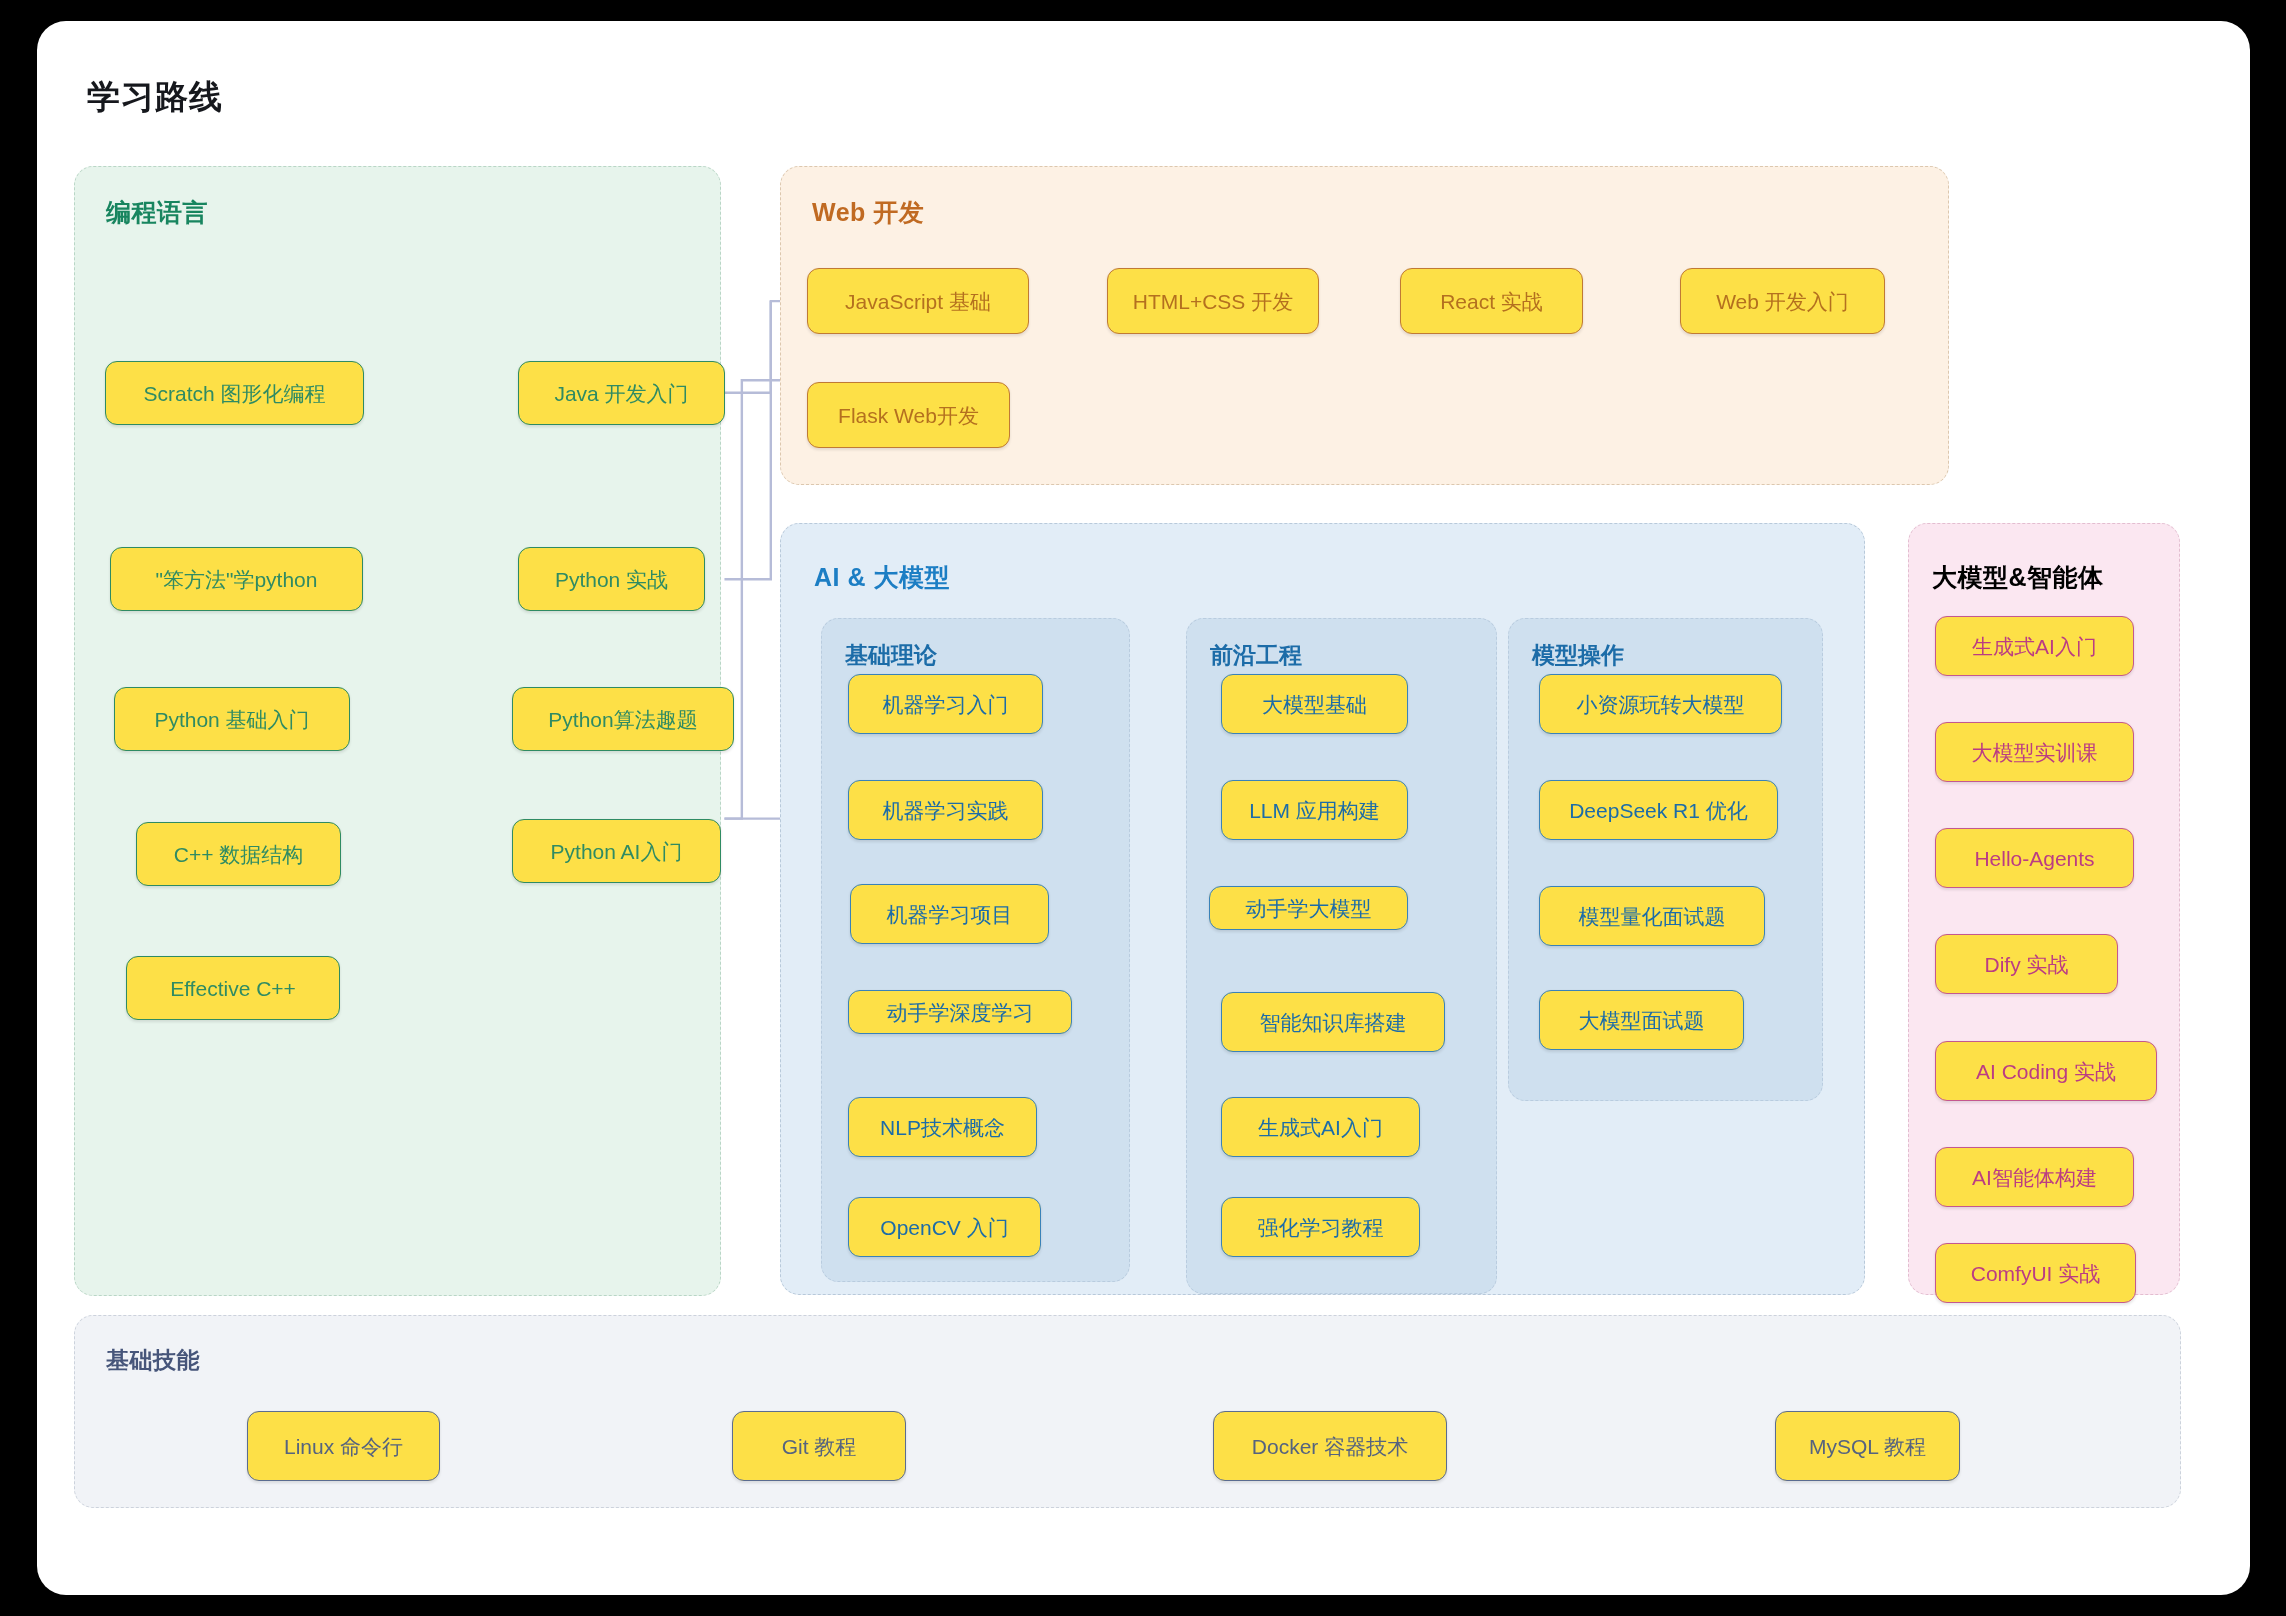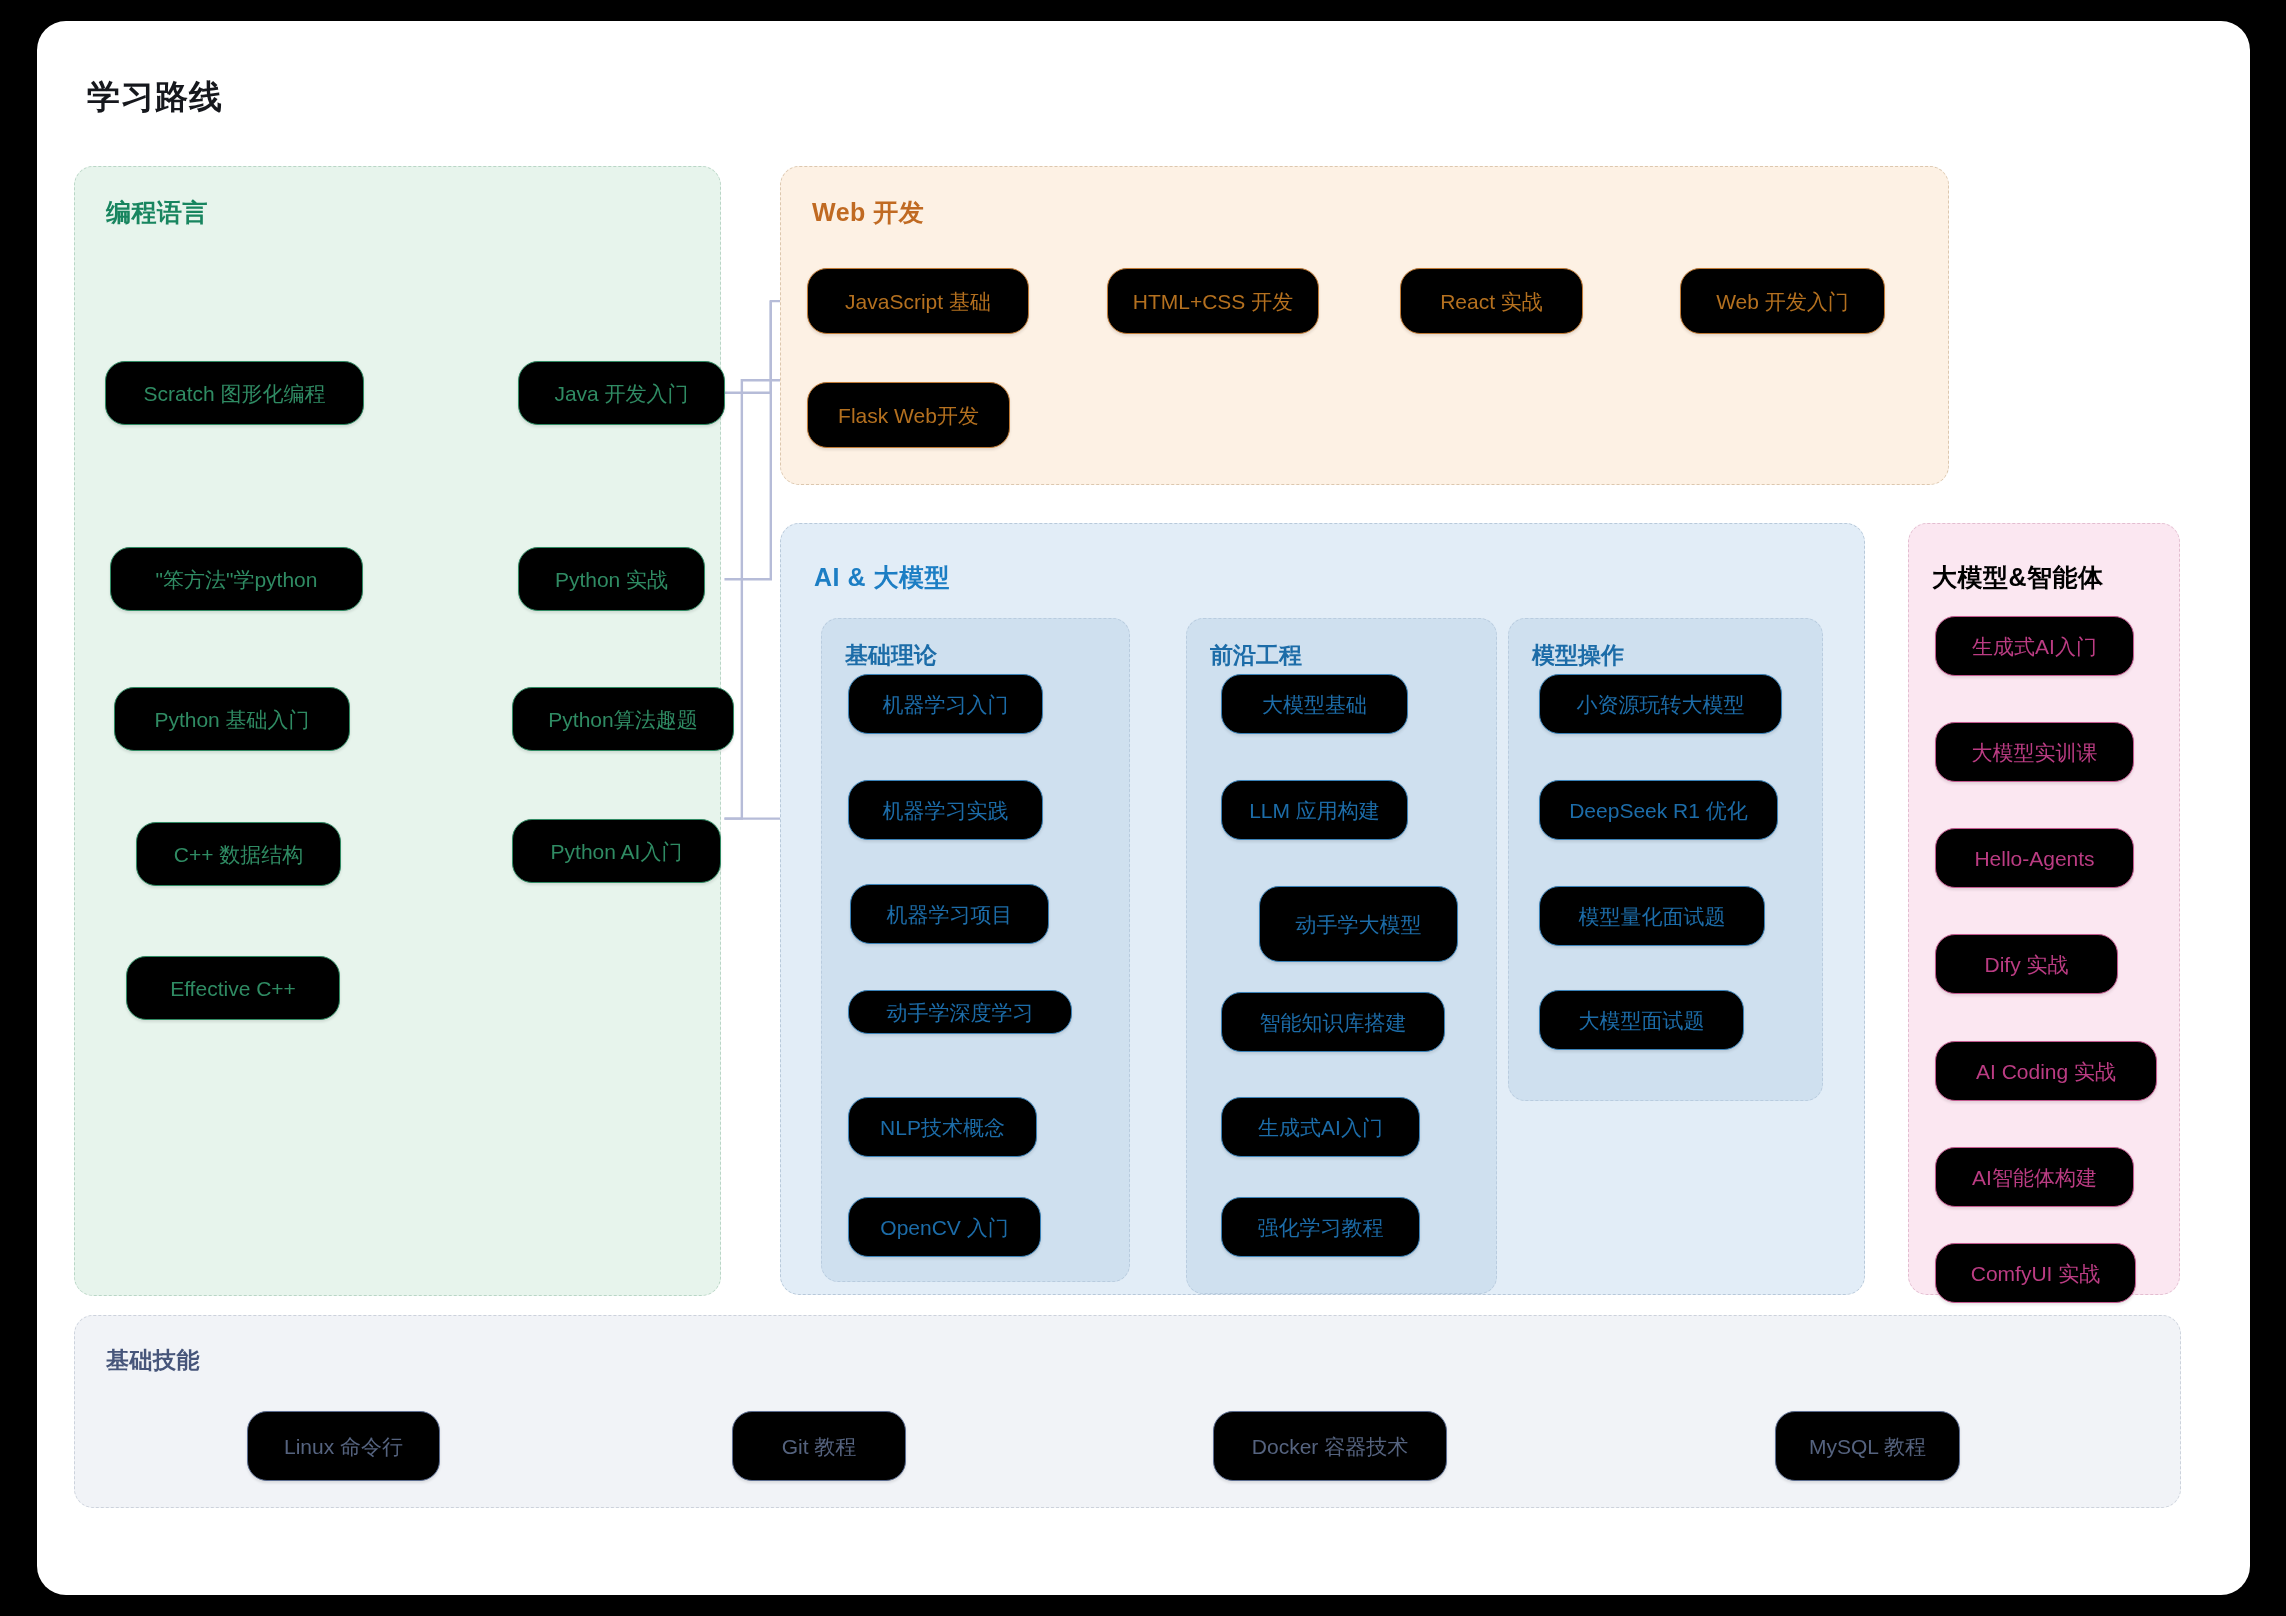--- a/index.html
+++ b/index.html
@@ -51,22 +51,22 @@
     position: absolute;
     font-size: 23px;
     font-weight: bold;
     color: #1c6ca8;
     white-space: nowrap;
   }
 
   
   .node {
     position: absolute;
-    background: #000000;
-    border-radius: 20px;
+    background: #fde047;
+    border-radius: 12px;
     display: flex;
     align-items: center;
     justify-content: center;
     font-size: 21px;
     white-space: nowrap;
     box-shadow: 0 1.9px 2.9px rgba(0,0,0,0.10);
     text-align: center;
     line-height: 1;
   }
 
@@ -158,21 +158,21 @@
     <div class="node node-ai" style="left:813px; top:863px; width:199px; height:60px;">机器学习项目</div>
     <div class="node node-ai" style="left:811px; top:969px; width:224px; height:44px;">动手学深度学习</div>
     <div class="node node-ai" style="left:811px; top:1076px; width:189px; height:60px;">NLP技术概念</div>
     <div class="node node-ai" style="left:811px; top:1176px; width:193px; height:60px;">OpenCV 入门</div>
 
     <div class="sub-group" style="left:1149px; top:597px; width:311px; height:676px;">
       <div class="sub-title" style="left:23px; top:21px;">前沿工程</div>
     </div>
     <div class="node node-ai" style="left:1184px; top:653px; width:187px; height:60px;">大模型基础</div>
     <div class="node node-ai" style="left:1184px; top:759px; width:187px; height:60px;">LLM 应用构建</div>
-    <div class="node node-ai" style="left:1222px; top:865px; width:199px; height:76px;">动手学大模型</div>
+    <div class="node node-ai" style="left:1172px; top:865px; width:199px; height:44px;">动手学大模型</div>
     <div class="node node-ai" style="left:1184px; top:971px; width:224px; height:60px;">智能知识库搭建</div>
     <div class="node node-ai" style="left:1184px; top:1076px; width:199px; height:60px;">生成式AI入门</div>
     <div class="node node-ai" style="left:1184px; top:1176px; width:199px; height:60px;">强化学习教程</div>
 
     <div class="sub-group" style="left:1471px; top:597px; width:315px; height:483px;">
       <div class="sub-title" style="left:23px; top:21px;">模型操作</div>
     </div>
     <div class="node node-ai" style="left:1502px; top:653px; width:243px; height:60px;">小资源玩转大模型</div>
     <div class="node node-ai" style="left:1502px; top:759px; width:239px; height:60px;">DeepSeek R1 优化</div>
     <div class="node node-ai" style="left:1502px; top:865px; width:226px; height:60px;">模型量化面试题</div>

